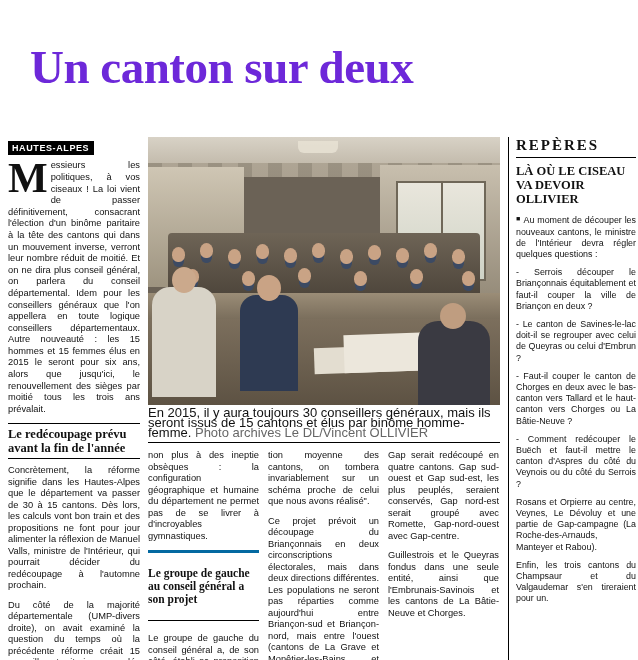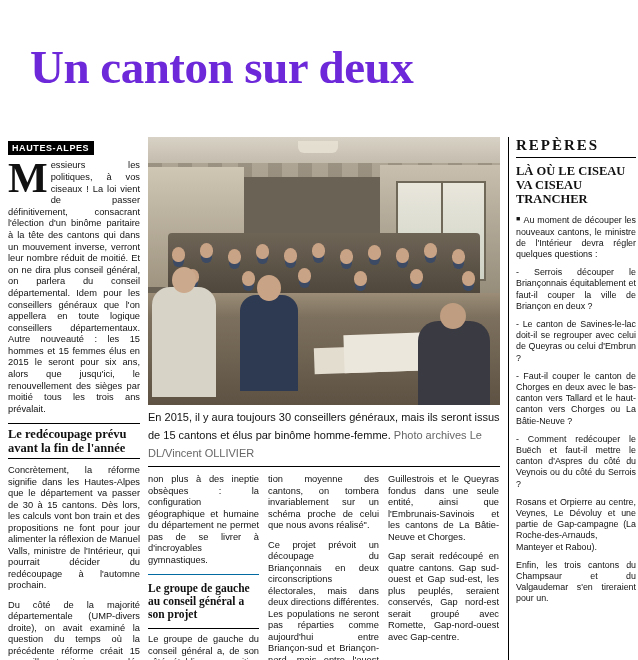--- a/index.html
+++ b/index.html
@@ -176,45 +176,45 @@
   }
   .photo .personC:before{
     content:""; position:absolute; left:22px; top:-18px; width:26px; height:26px;
     border-radius:50%; background:#bf9d80;
   }
   .photo .lamp {
     position:absolute; left:150px; top:4px; width:40px; height:12px;
     background:#e7e2d4; border-radius:0 0 6px 6px; opacity:.85;
   }
   .caption {
-    font-size: 11px;
-    line-height: 18px;
+    font-size: 13px;
+    line-height: 10px;
     padding: 3px 0 4px 0;
     border-bottom: 1px solid #000;
     padding-bottom: 4px;
   }
   .caption .credit { color:#666; }
 
   
   .under-photo {
     display: flex;
     gap: 9px;
     margin-top: 7px;
   }
   .under-photo .c { width: 111px; flex: 0 0 111px; }
 
   .mini-head {
     font-family: "Liberation Serif", serif;
     font-weight: bold;
     font-size: 11.5px;
     line-height: 13px;
-    border-top: 1px solid #0369a1;
+    border-top: 3px solid #0369a1;
     border-bottom: 1px solid #000;
-    padding: 7px 0;
-    margin: 2px 0 5px 0;
+    padding: 14px 0;
+    margin: 2px 0 12px 0;
   }
 
   
   .reperes {
     font-family: "Liberation Serif", serif;
     font-size: 15px;
     font-weight: bold;
     letter-spacing: 2px;
     color: #111;
     border-bottom: 1px solid #000;
@@ -319,31 +319,31 @@
         </div>
         <div class="c">
           <div class="col-text">
             <p>tion moyenne des cantons, on tombera invariablement sur un schéma proche de celui que nous avons réalisé".</p>
             <p>Ce projet prévoit un découpage du Briançonnais en deux circonscriptions électorales, mais dans deux directions différentes. Les populations ne seront pas réparties comme aujourd'hui entre Briançon-sud et Briançon-nord, mais entre l'ouest (cantons de La Grave et Monêtier-les-Bains et partie ouest de Briançon) et l'est (Clarée, Montgenèvre, Villard-Saint-Pancrace, Cervières).</p>
 
           </div>
         </div>
         <div class="c">
           <div class="col-text">
+            <p>Gap serait redécoupé en quatre cantons. Gap sud-ouest et Gap sud-est, les plus peuplés, seraient conservés, Gap nord-est serait groupé avec Romette, Gap-nord-ouest avec Gap-centre.</p>
             <p>Guillestrois et le Queyras fondus dans une seule entité, ainsi que l'Embrunais-Savinois et les cantons de La Bâtie-Neuve et Chorges.</p>
-            <p>Gap serait redécoupé en quatre cantons. Gap sud-ouest et Gap sud-est, les plus peuplés, seraient conservés, Gap nord-est serait groupé avec Romette, Gap-nord-ouest avec Gap-centre.</p>
 
           </div>
         </div>
       </div>
     </div>
 
     <div class="right-col">
       <div class="reperes">REPÈRES</div>
-      <div class="rail-title">LÀ OÙ LE CISEAU VA CISEAU TRANCHER</div>
+      <div class="rail-title">LÀ OÙ LE CISEAU VA DEVOIR OLLIVIER</div>
       <div class="rail-text">
         <p class="bullet">Au moment de découper les nouveaux cantons, le ministre de l'Intérieur devra régler quelques questions :</p>
         <p>- Serrois découper le Briançonnais équitablement et faut-il couper la ville de Briançon en deux ?</p>
         <p>- Le canton de Savines-le-lac doit-il se regrouper avec celui de Queyras ou celui d'Embrun ?</p>
         <p>- Faut-il couper le canton de Chorges en deux avec le bas-canton vers Tallard et le haut-canton vers Chorges ou La Bâtie-Neuve ?</p>
         <p>- Comment redécouper le Buëch et faut-il mettre le canton d'Aspres du côté du Veynois ou du côté du Serrois ?</p>
         <p>Rosans et Orpierre au centre, Veynes, Le Dévoluy et une partie de Gap-campagne (La Roche-des-Arnauds, Manteyer et Rabou).</p>
         <p>Enfin, les trois cantons du Champsaur et du Valgaudemar s'en tireraient pour un.</p>
 
       </div>

